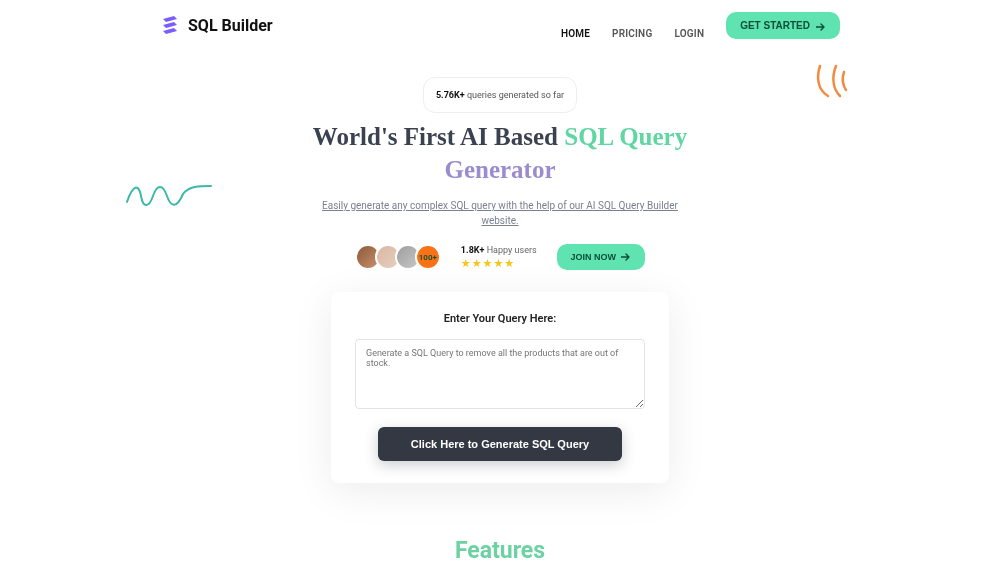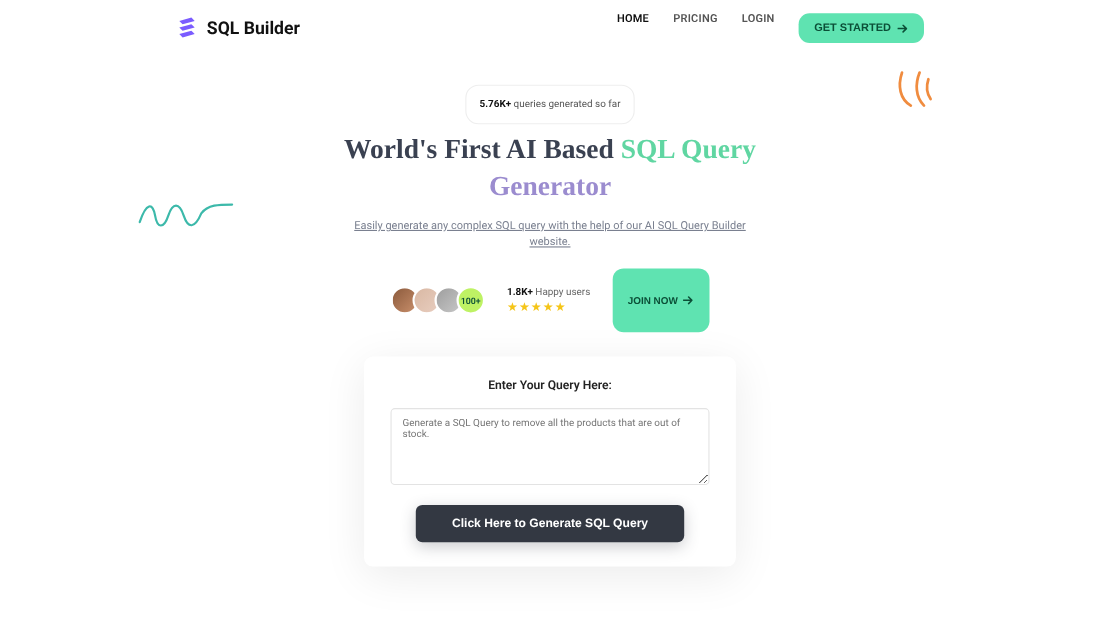--- a/index.html
+++ b/index.html
@@ -31,21 +31,21 @@
     .logo-icon svg {
       display: block;
     }
     .logo-text {
       font-weight: 700;
       font-size: 16px;
       color: #111;
     }
     nav {
       display: flex;
-      align-items: flex-start;
+      align-items: flex-end;
       gap: 22px;
     }
     .nav-link {
       font-size: 10px;
       font-weight: 600;
       color: #555;
       letter-spacing: 0.2px;
       cursor: pointer;
     }
     .nav-link.active {
@@ -126,21 +126,21 @@
       font-size: 8px;
       font-weight: 600;
     }
     .avatar:first-child {
       margin-left: 0;
     }
     .avatar.a1 { background: linear-gradient(135deg,#8b5a3c,#c98f6b); }
     .avatar.a2 { background: linear-gradient(135deg,#d9b8a3,#e8cdbf); }
     .avatar.a3 { background: linear-gradient(135deg,#9e9e9e,#c7c7c7); }
     .avatar-more {
-      background: #bef264;
+      background: #f97316;
       color: #0b4f37;
     }
     .happy-block {
       text-align: left;
     }
     .happy-text {
       font-size: 9px;
       color: #666;
     }
     .happy-text b {
@@ -154,21 +154,21 @@
     .star {
       color: #f5c518;
       font-size: 11px;
     }
     .btn-join {
       display: flex;
       align-items: center;
       gap: 5px;
       background: #5fe3b1;
       border-radius: 10px;
-      padding: 24px 14px;
+      padding: 8px 14px;
       font-size: 9px;
       font-weight: 600;
       color: #0b4f37;
       border: none;
       cursor: pointer;
     }
     .query-card {
       background: #fff;
       width: 338px;
       margin: 22px auto 0;

